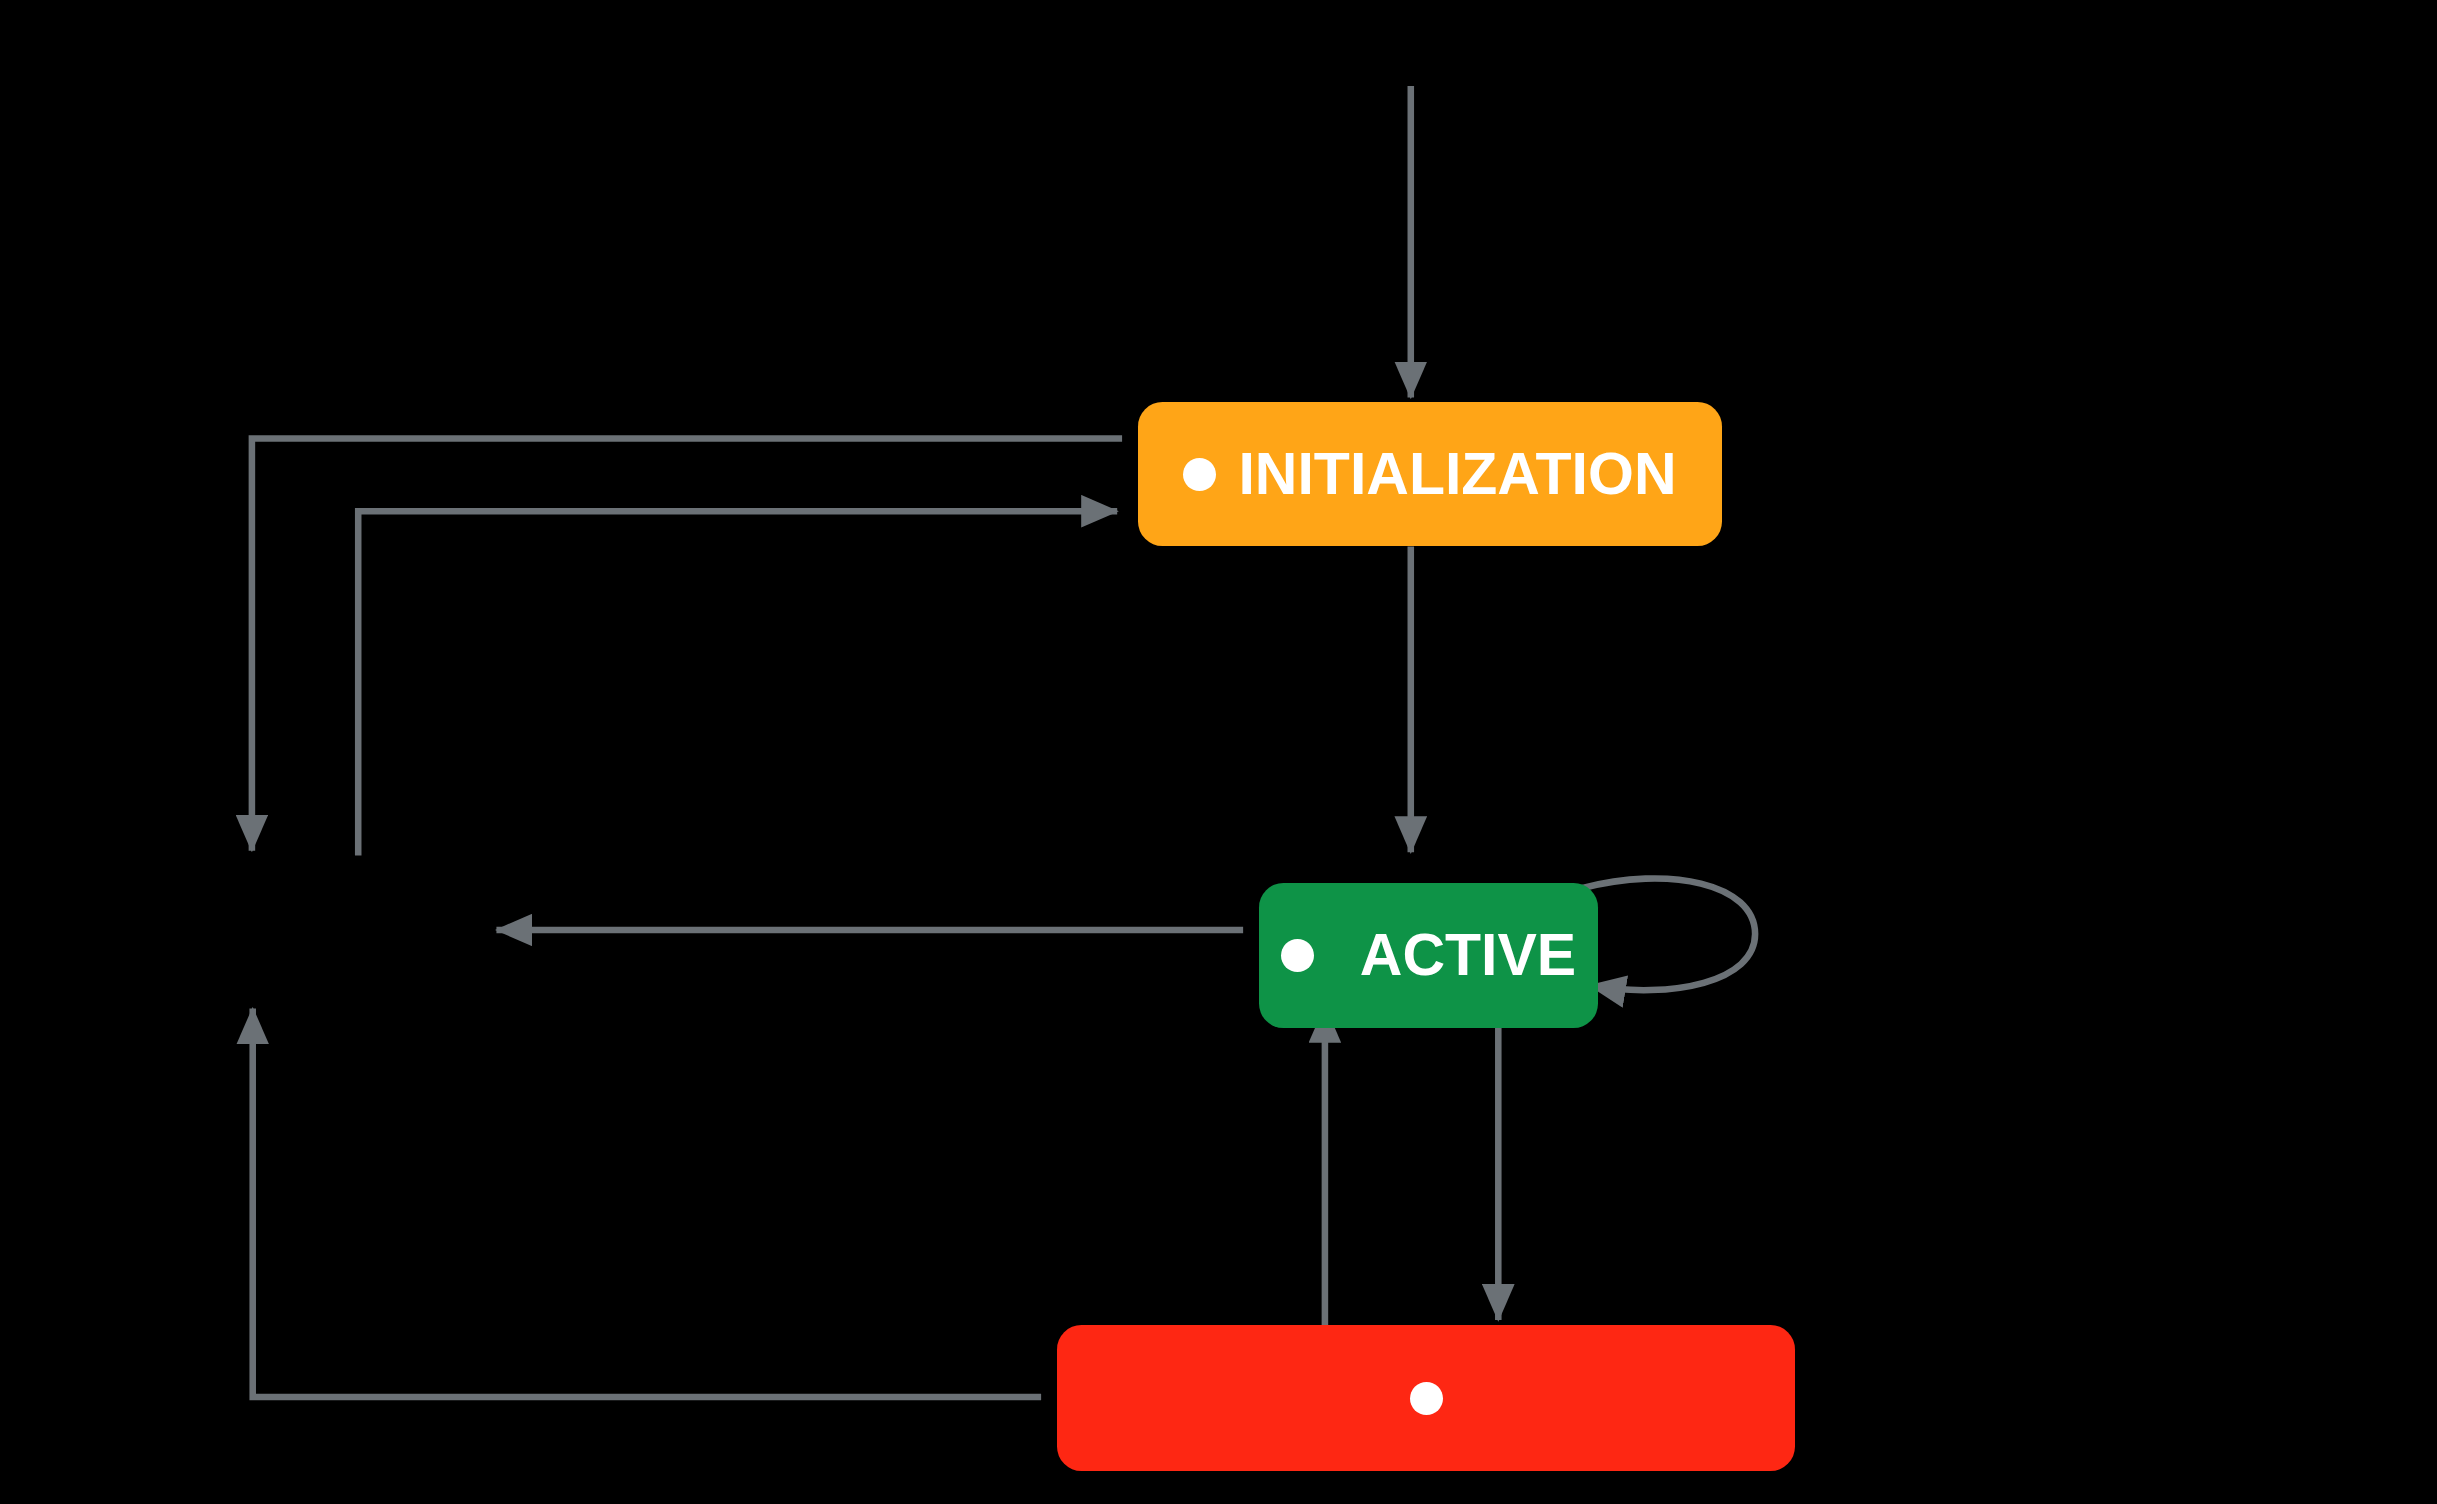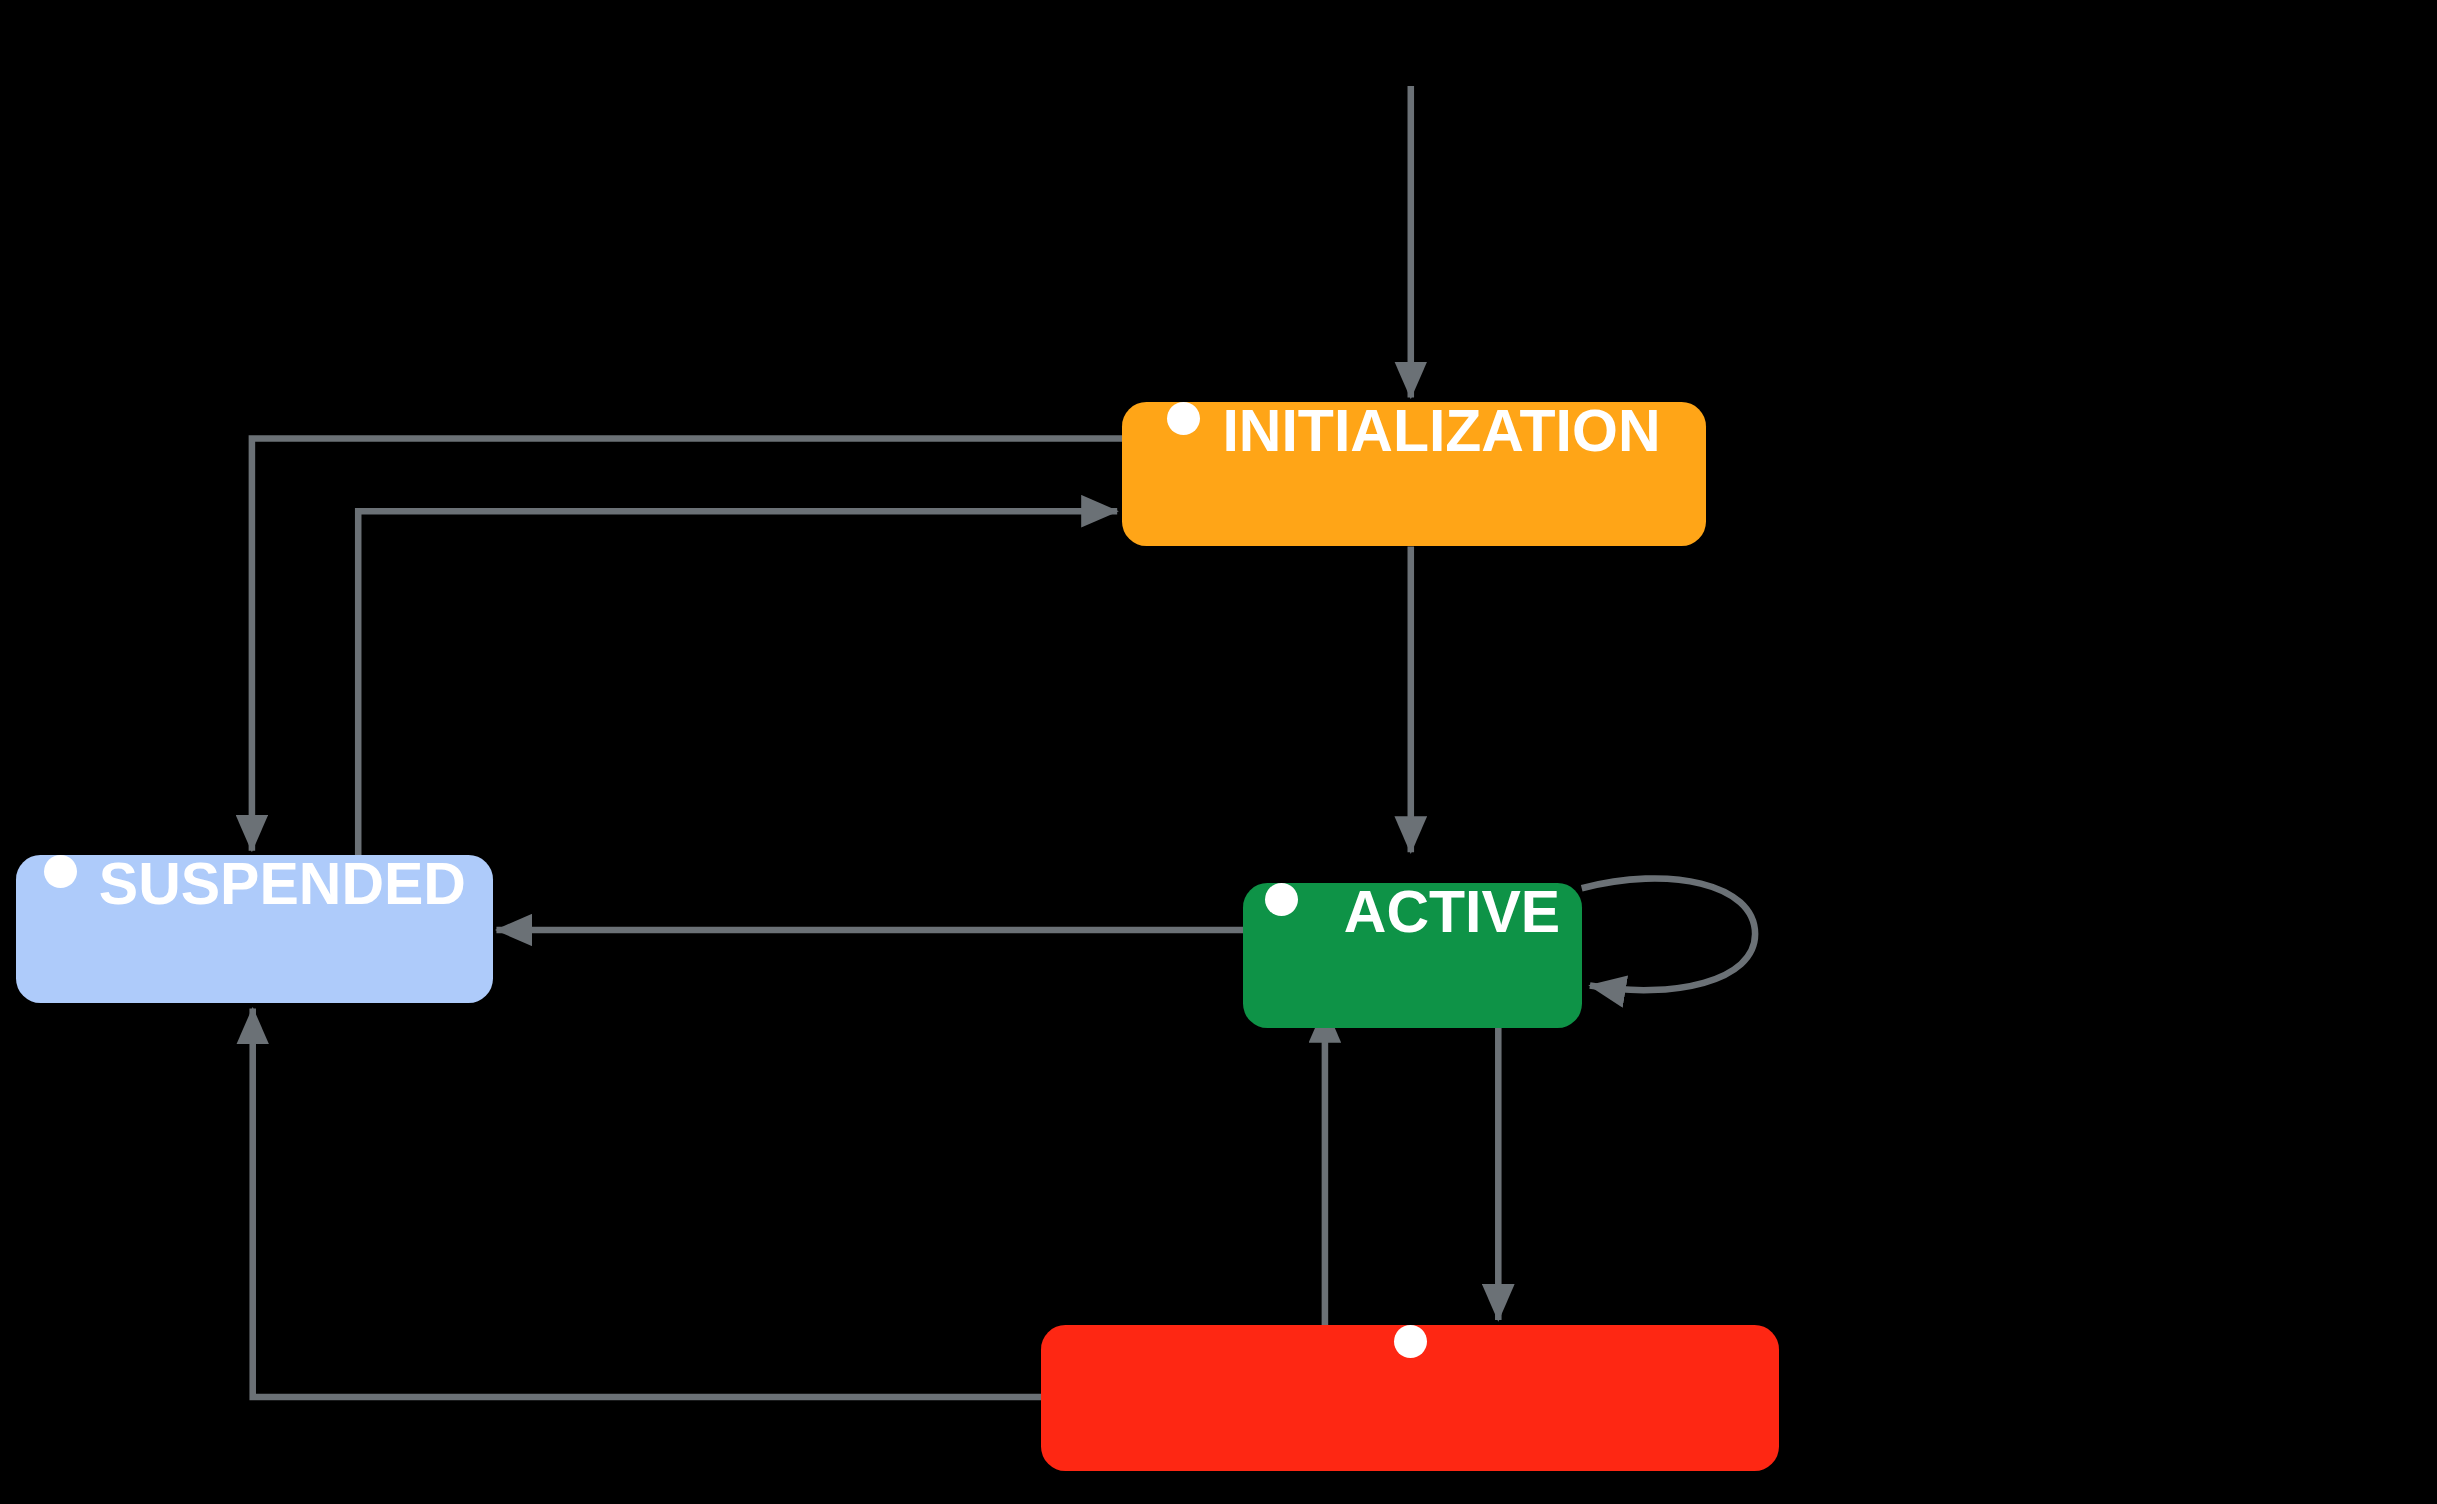--- a/index.html
+++ b/index.html
@@ -22,29 +22,31 @@
     fill: none;
     stroke: var(--edge-color);
     stroke-width: 8;
     stroke-linejoin: miter;
     stroke-linecap: butt;
   }
   .arrowhead { fill: var(--edge-color); }
   .state {
     position: absolute;
     display: flex;
+    align-items: center;
     justify-content: center;
     gap: 22px;
     border-radius: 24.5px;
     color: #fff;
     font-size: 59px;
     font-weight: 700;
     line-height: 1;
     white-space: nowrap;
     letter-spacing: 0px;
+    margin-left: 16px;
   }
   .bullet {
     width: 33px;
     height: 33px;
     border-radius: 50%;
     background: #fff;
     flex: 0 0 auto;
   }
   .state-initialization { left: 1122px; top: 402px;  width: 584px; height: 144px; }
   .state-active         { left: 1243px; top: 883px; width: 339px; height: 145px; gap: 46px; }
@@ -85,23 +87,19 @@
   <div class="state state-initialization" style="background-color: rgb(255, 165, 23); color: rgb(255, 255, 255);">
     <span class="bullet"></span>
     <span>INITIALIZATION</span>
   </div>
 
   <div class="state state-active" style="background-color: rgb(14, 147, 71); color: rgb(255, 255, 255);">
     <span class="bullet"></span>
     <span>ACTIVE</span>
   </div>
 
-  <div class="state state-suspended" style="background-color: rgb(174, 203, 250); color: rgb(255, 255, 255);">
-    <span class="bullet"></span>
-    <span>SUSPENDED</span>
-  </div>
 
   <div class="state state-connection-error" style="background-color: rgb(254, 39, 19); color: rgb(255, 255, 255);">
     <span class="bullet"></span>
   </div>
 
 </div>
 
 
 </body></html>

